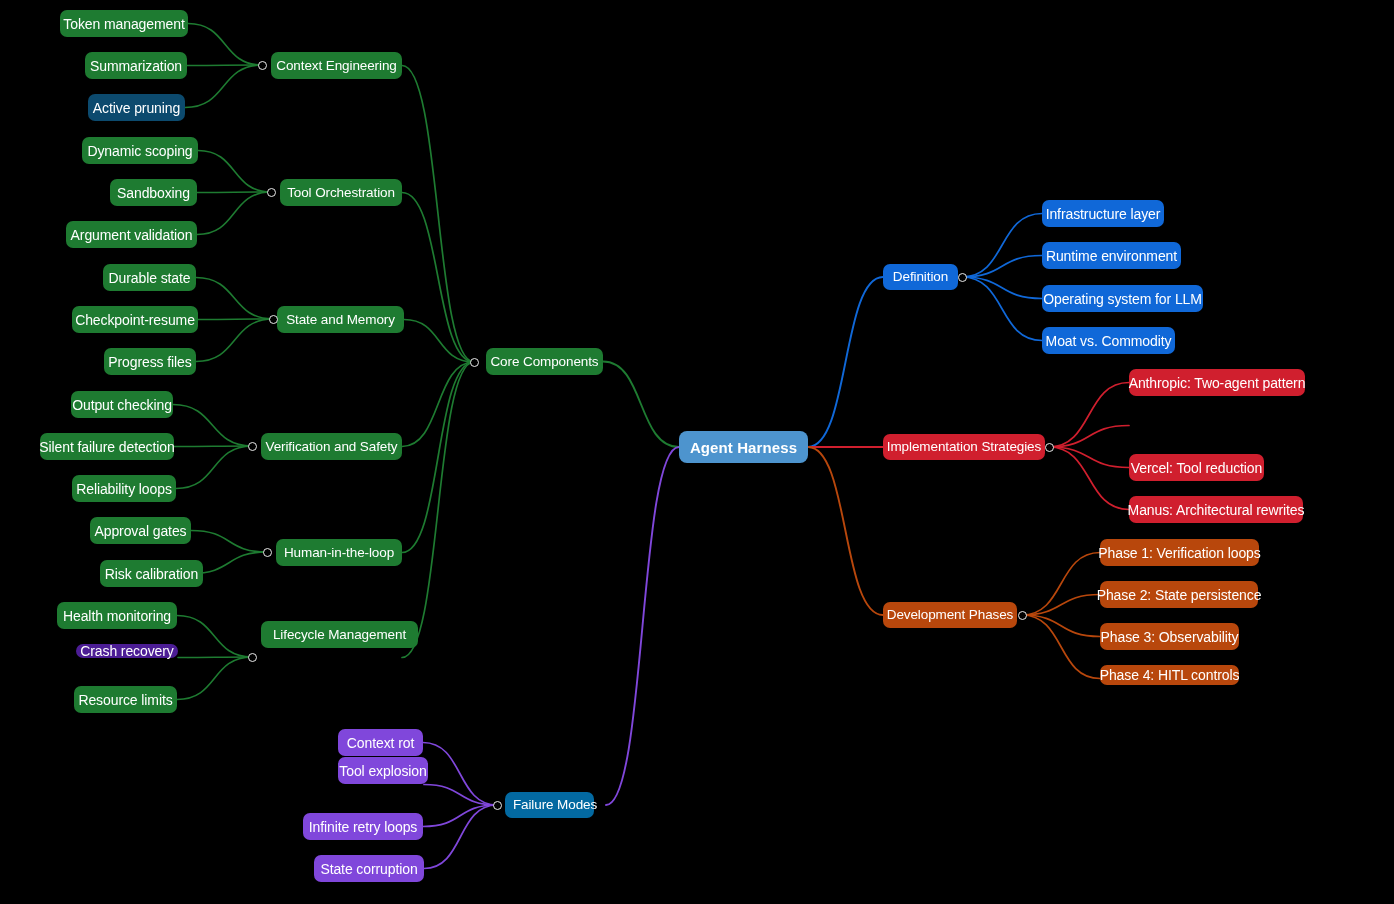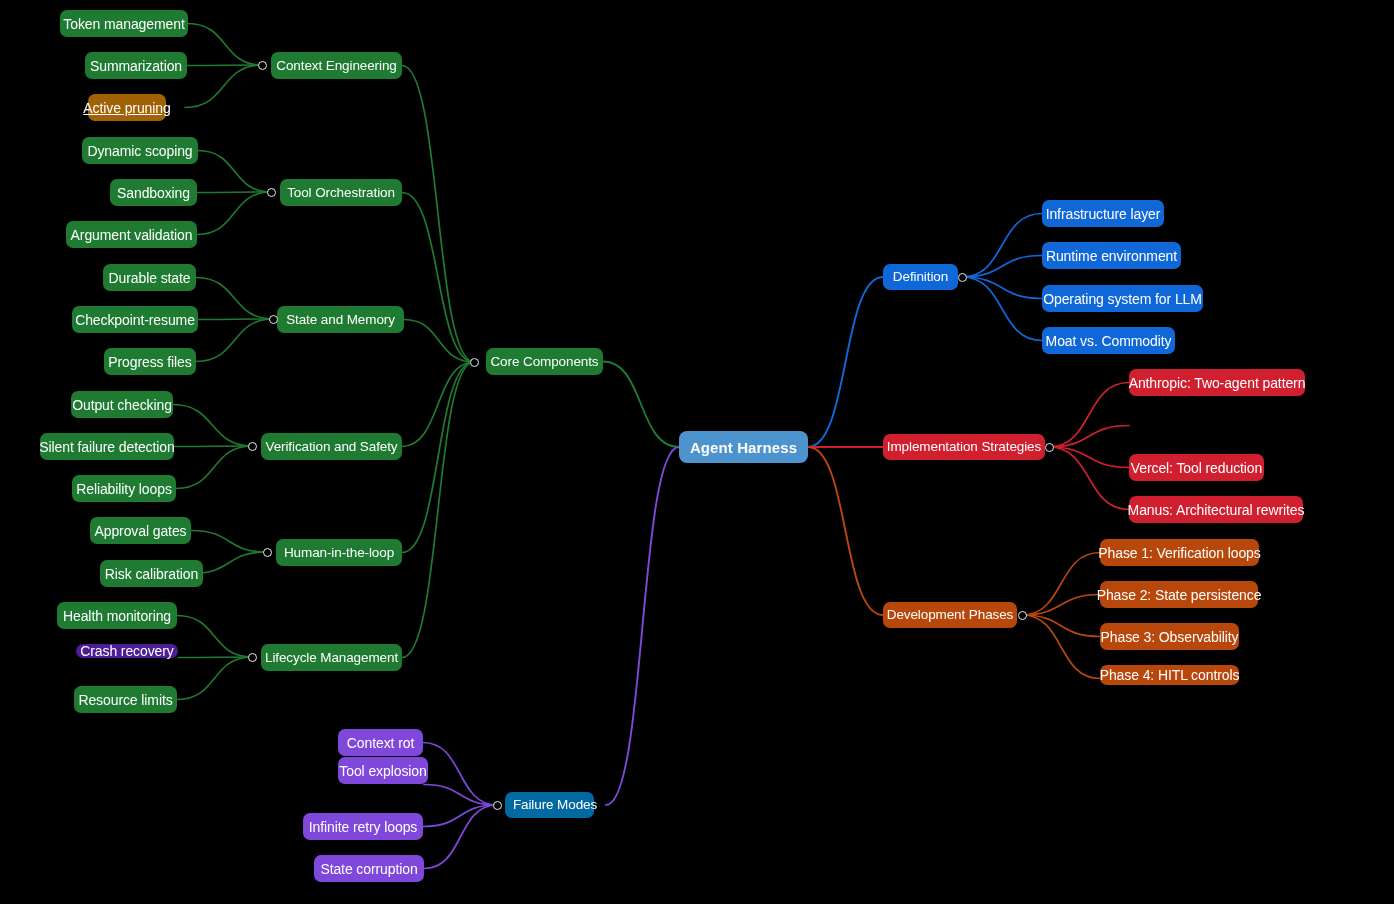--- a/index.html
+++ b/index.html
@@ -112,41 +112,41 @@
       <path d="M 497 805 C 456.85 805, 464.15 784.5, 424 784.5" fill="none" stroke="#8047db" stroke-width="1.7" stroke-linecap="round"></path>
       <path d="M 497 805 C 456.3 805, 463.7 826.5, 423 826.5" fill="none" stroke="#8047db" stroke-width="1.7" stroke-linecap="round"></path>
       <path d="M 497 805 C 456.85 805, 464.15 868.5, 424 868.5" fill="none" stroke="#8047db" stroke-width="1.7" stroke-linecap="round"></path>
     </svg>
 <div class="node branch" style="left: 486px; top: 348px; width: 117px; height: 27px; background: rgb(30, 123, 49);">Core Components</div>
     <div class="joint" style="left: 469.5px; top: 357.5px;"></div>
     <div class="node branch" style="left: 271px; top: 52px; width: 131px; height: 27px; background: rgb(30, 123, 49);">Context Engineering</div>
     <div class="joint" style="left: 257.5px; top: 60.5px;"></div>
     <div class="node leaf" style="left: 60px; top: 10px; width: 128px; height: 27px; background: rgb(30, 123, 49);">Token management</div>
     <div class="node leaf" style="left: 85px; top: 52px; width: 102px; height: 27px; background: rgb(30, 123, 49);">Summarization</div>
-    <div class="node leaf" style="left: 88px; top: 94px; width: 78px; height: 27px; background: #a16207; text-decoration: underline;">Active pruning</div>
+    <div class="node leaf" style="left: 88px; top: 94px; width: 97px; height: 27px; background: #0c4a6e;">Active pruning</div>
     <div class="node branch" style="left: 280px; top: 179px; width: 122px; height: 27px; background: rgb(30, 123, 49);">Tool Orchestration</div>
     <div class="joint" style="left: 266.5px; top: 187.5px;"></div>
     <div class="node leaf" style="left: 82px; top: 137px; width: 116px; height: 27px; background: rgb(30, 123, 49);">Dynamic scoping</div>
     <div class="node leaf" style="left: 110px; top: 179px; width: 87px; height: 27px; background: rgb(30, 123, 49);">Sandboxing</div>
     <div class="node leaf" style="left: 66px; top: 221px; width: 131px; height: 27px; background: rgb(30, 123, 49);">Argument validation</div>
     <div class="node branch" style="left: 277px; top: 306px; width: 127px; height: 27px; background: rgb(30, 123, 49);">State and Memory</div>
     <div class="joint" style="left: 268.5px; top: 314.5px;"></div>
     <div class="node leaf" style="left: 103px; top: 264px; width: 93px; height: 27px; background: rgb(30, 123, 49);">Durable state</div>
     <div class="node leaf" style="left: 72px; top: 306px; width: 126px; height: 27px; background: rgb(30, 123, 49);">Checkpoint-resume</div>
     <div class="node leaf" style="left: 104px; top: 348px; width: 92px; height: 27px; background: rgb(30, 123, 49);">Progress files</div>
     <div class="node branch" style="left: 261px; top: 433px; width: 141px; height: 27px; background: rgb(30, 123, 49);">Verification and Safety</div>
     <div class="joint" style="left: 247.5px; top: 441.5px;"></div>
     <div class="node leaf" style="left: 71px; top: 391px; width: 102px; height: 27px; background: rgb(30, 123, 49);">Output checking</div>
     <div class="node leaf" style="left: 40px; top: 433px; width: 134px; height: 27px; background: rgb(30, 123, 49);">Silent failure detection</div>
     <div class="node leaf" style="left: 72px; top: 475px; width: 104px; height: 27px; background: rgb(30, 123, 49);">Reliability loops</div>
     <div class="node branch" style="left: 276px; top: 539px; width: 126px; height: 27px; background: rgb(30, 123, 49);">Human-in-the-loop</div>
     <div class="joint" style="left: 262.5px; top: 547.5px;"></div>
     <div class="node leaf" style="left: 90px; top: 517px; width: 101px; height: 27px; background: rgb(30, 123, 49);">Approval gates</div>
     <div class="node leaf" style="left: 100px; top: 560px; width: 103px; height: 27px; background: rgb(30, 123, 49);">Risk calibration</div>
-    <div class="node branch" style="left: 261px; top: 644px; width: 141px; height: 27px; background: rgb(30, 123, 49);">Lifecycle Management</div>
+    <div class="node branch" style="left: 261px; top: 621px; width: 157px; height: 27px; background: rgb(30, 123, 49);">Lifecycle Management</div>
     <div class="joint" style="left: 247.5px; top: 652.5px;"></div>
     <div class="node leaf" style="left: 57px; top: 602px; width: 120px; height: 27px; background: rgb(30, 123, 49);">Health monitoring</div>
     <div class="node leaf" style="left: 76px; top: 644px; width: 102px; height: 14px; background: #4c1d95;">Crash recovery</div>
     <div class="node leaf" style="left: 74px; top: 686px; width: 103px; height: 27px; background: rgb(30, 123, 49);">Resource limits</div>
     <div class="node branch" style="left: 883px; top: 264px; width: 75px; height: 26px; background: rgb(16, 104, 216);">Definition</div>
     <div class="joint" style="left: 957.5px; top: 272.5px;"></div>
     <div class="node leaf" style="left: 1042px; top: 200px; width: 122px; height: 27px; background: rgb(16, 104, 216);">Infrastructure layer</div>
     <div class="node leaf" style="left: 1042px; top: 242px; width: 139px; height: 27px; background: rgb(16, 104, 216);">Runtime environment</div>
     <div class="node leaf" style="left: 1042px; top: 285px; width: 161px; height: 27px; background: rgb(16, 104, 216);">Operating system for LLM</div>
     <div class="node leaf" style="left: 1042px; top: 327px; width: 133px; height: 27px; background: rgb(16, 104, 216);">Moat vs. Commodity</div>

